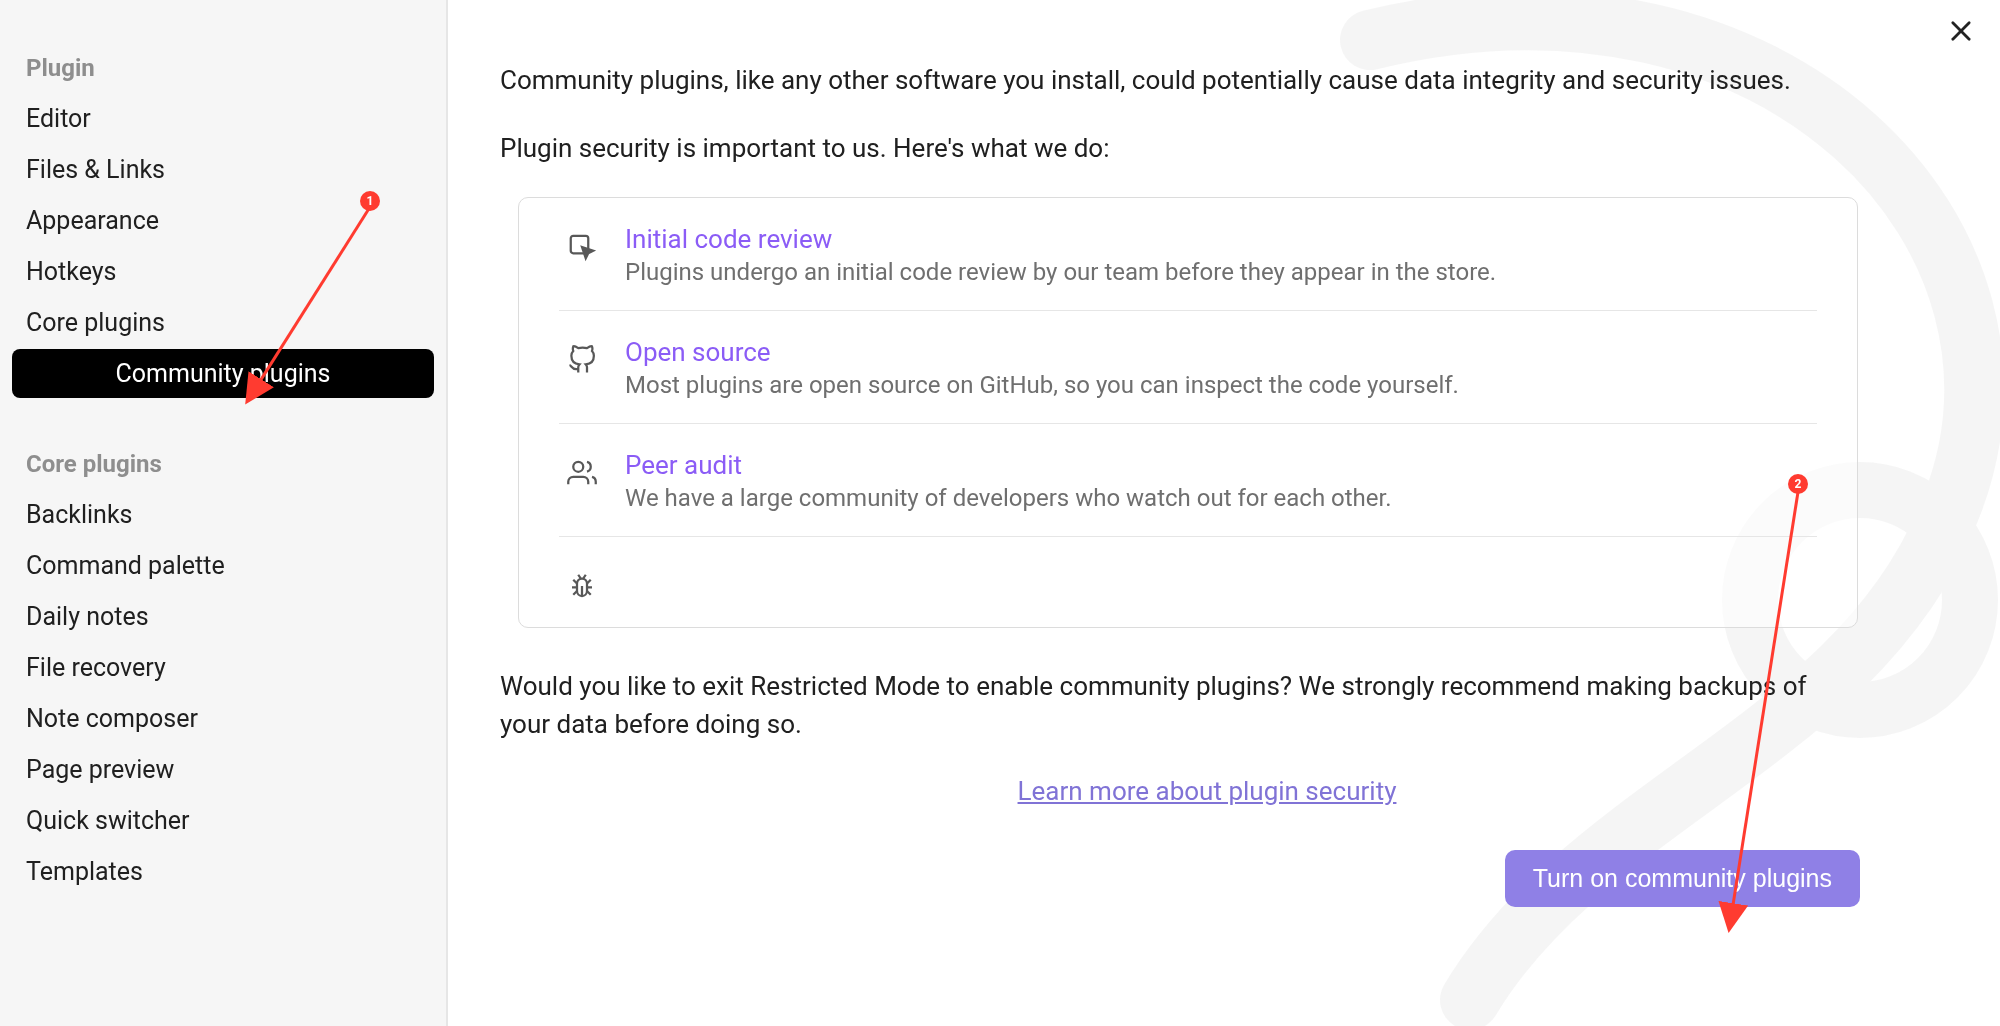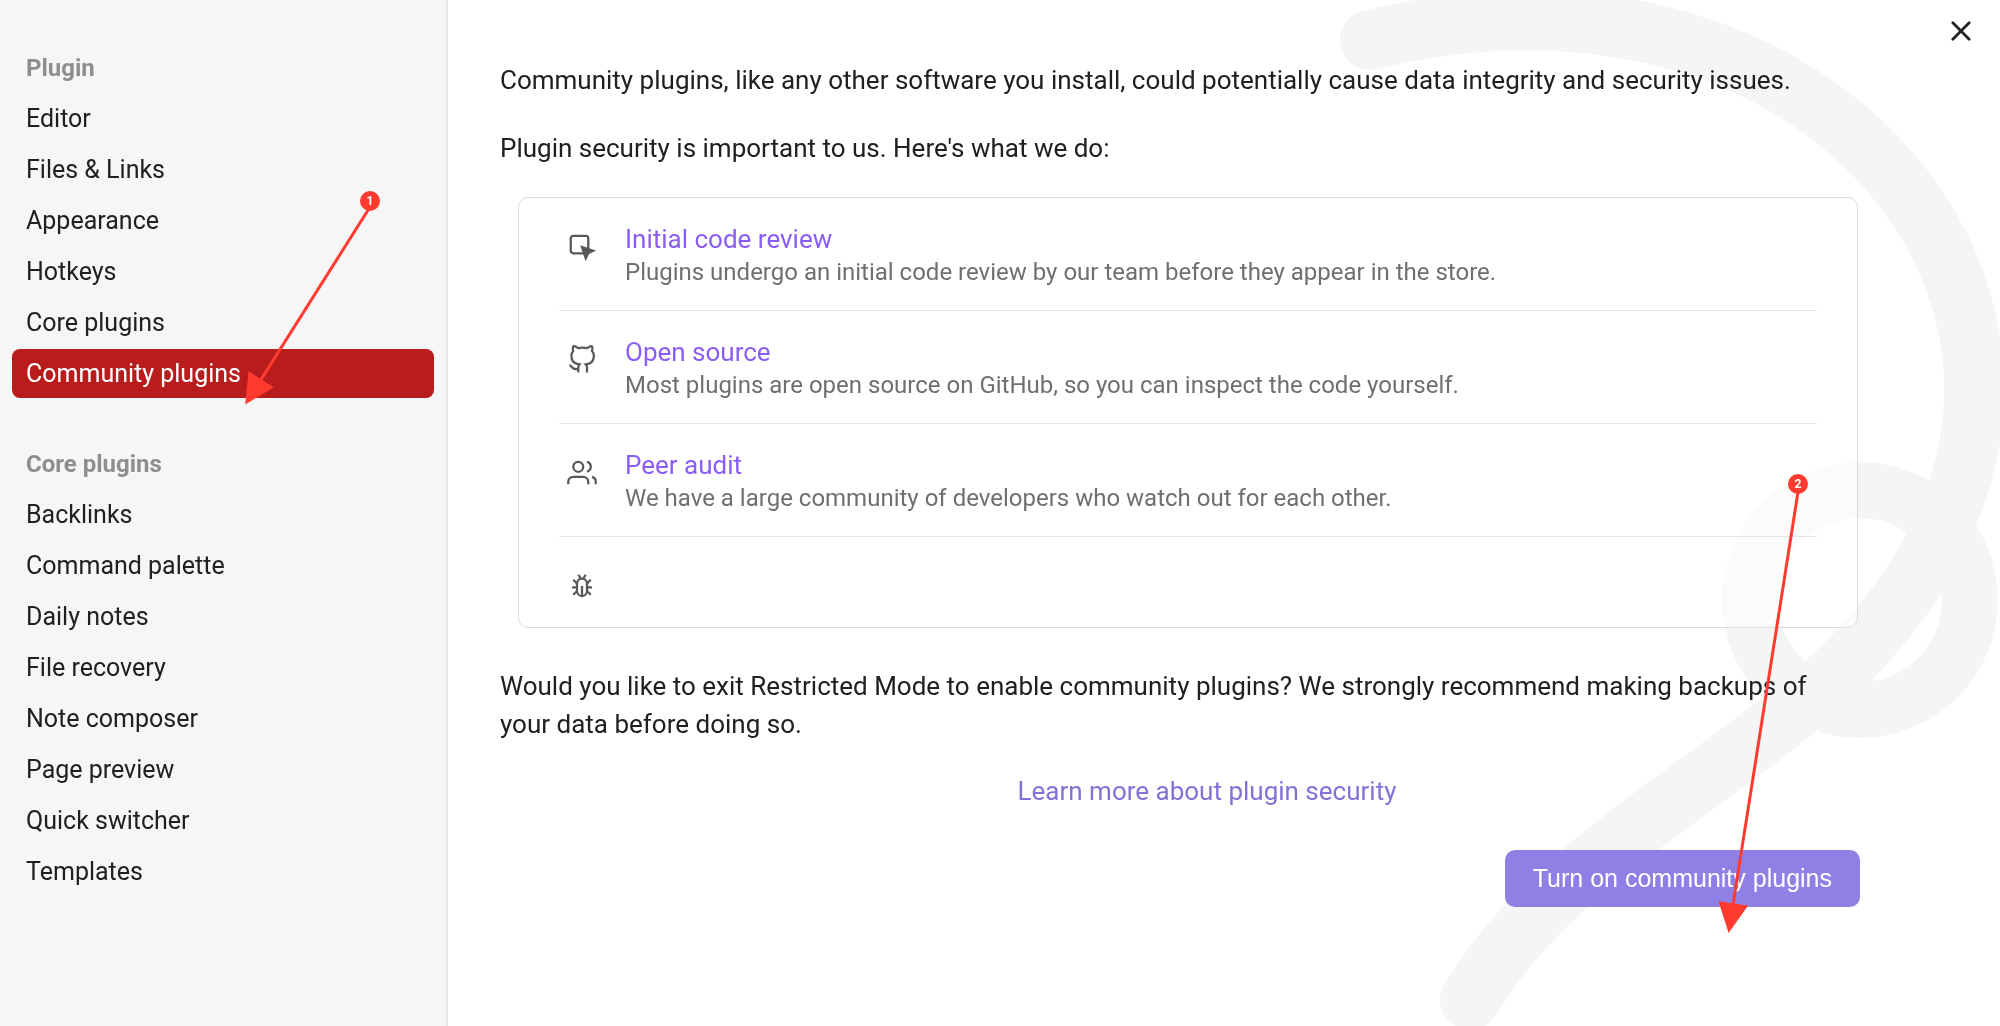--- a/index.html
+++ b/index.html
@@ -49,22 +49,23 @@
   }
   .nav-item {
     font-size: 25px;
     color: #202020;
     padding: 10px 14px;
     border-radius: 8px;
     cursor: pointer;
     margin-bottom: 2px;
   }
   .nav-item.active {
-    background: #b91c1c;
+    background: #000000;
     color: #ffffff;
+    text-align: center;
   }
   .section-gap { height: 40px; }
 
   
   .main {
     flex: 1;
     padding: 62px 86px 40px 52px;
     position: relative;
     z-index: 1;
   }
@@ -102,20 +103,21 @@
   .sec-icon svg { width: 30px; height:30px; stroke:#585858; stroke-width:1.8; fill:none; }
   .sec-text { flex: 1; }
   .sec-title { font-size: 26px; font-weight:400; color:#8b5cf6; margin-bottom: 4px; }
   .sec-desc  { font-size: 24px; color:#6f6f6f; }
 
   .link {
     display: block;
     text-align: center;
     font-size: 26px;
     color: #8073d6;
+    text-decoration: underline;
     margin: 32px auto 44px auto;
     cursor: pointer;
     max-width: 1340px;
   }
 
   .cta-row {
     display:flex;
     justify-content:flex-end;
     max-width: 1360px;
   }

